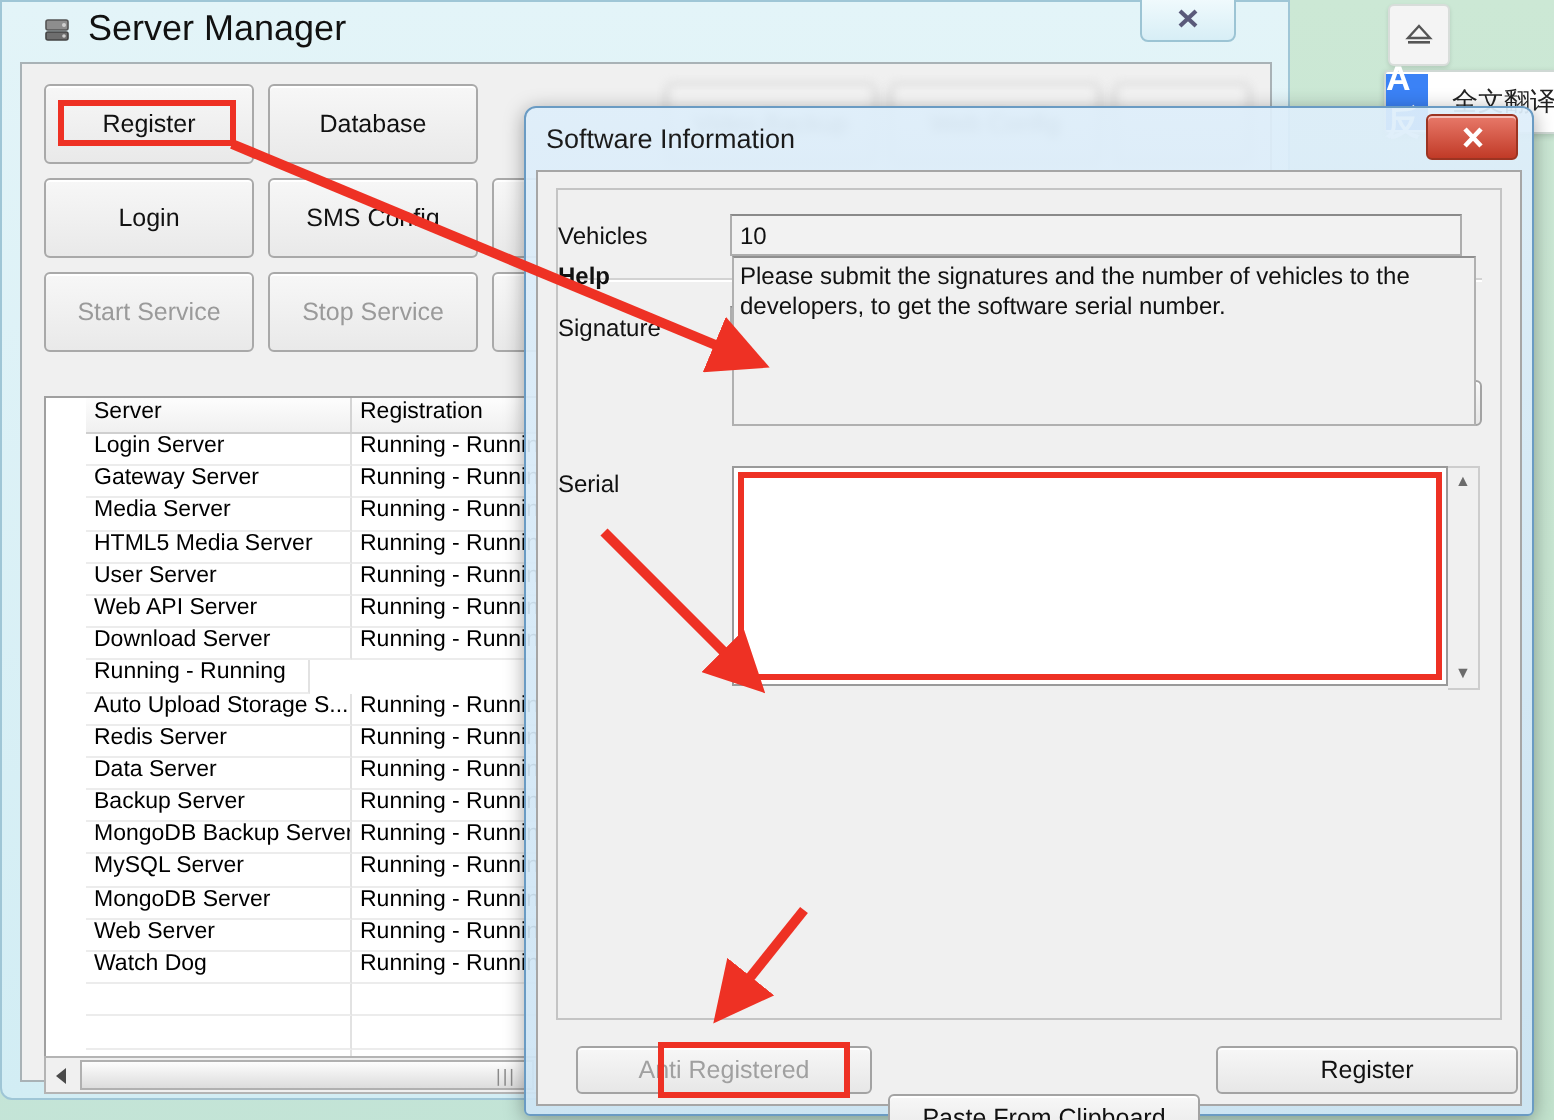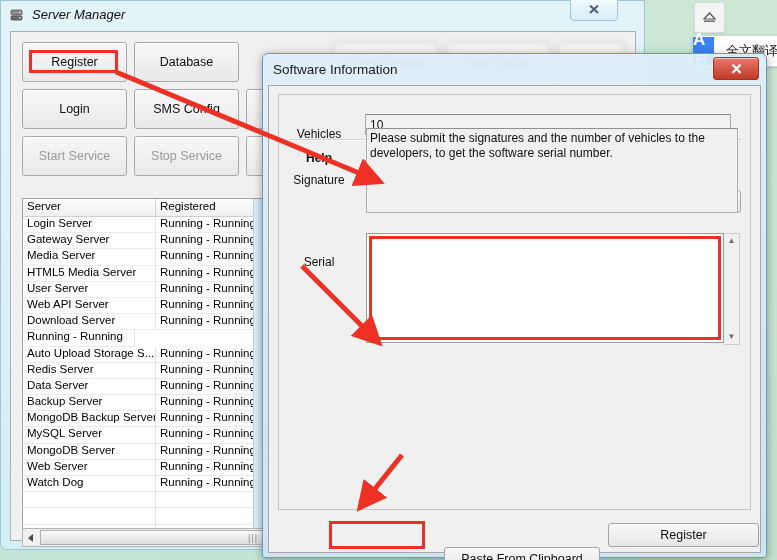--- a/index.html
+++ b/index.html
@@ -23,43 +23,43 @@
   #translate-bar .tb-label{padding-left:12px;font-size:13px;color:#222;white-space:nowrap;}
   #eject-btn{position:absolute;left:694px;top:2px;width:29px;height:29px;
     background:#f4f4f4;border:1px solid #d8ddda;border-radius:3px;
     display:flex;align-items:center;justify-content:center;
     box-shadow:0 1px 2px rgba(0,0,0,.12);}
 
   
   #main-window{position:absolute;left:0px;top:0px;width:643px;height:548px;
     background:linear-gradient(180deg,#e3f4f8,#d2edf4);
     border:1px solid #9fc6d6;border-radius:0 0 6px 6px;}
-  #main-titlebar{height:26px;display:flex;align-items:center;padding-left:8px;
-    font-size:13px;color:#111;font-style:italic;}
+  #main-titlebar{height:26px;display:flex;align-items:center;padding-left:20px;
+    font-size:18px;color:#111;}
   #main-title-icon{width:17px;height:17px;margin-right:6px;flex:0 0 auto;}
   #main-close{position:absolute;right:26px;top:-4px;width:46px;height:22px;
     background:linear-gradient(180deg,#f2fbfd,#d7eef6);
     border:1px solid #9cc4d4;border-radius:0 0 4px 4px;
     display:flex;align-items:center;justify-content:center;}
   #main-client{position:absolute;left:9px;top:30px;width:624px;height:508px;
     background:#f0f0f0;border:1px solid #a9b2b6;}
 
   
   .btn-grid{position:absolute;left:11px;top:10px;}
   .winbtn{position:absolute;width:103px;height:38px;
     background:linear-gradient(180deg,#f7f7f7,#e9e9e9);
     border:1px solid #a9a9a9;border-radius:3px;
     font-size:12.5px;color:#111;display:flex;align-items:center;justify-content:center;
     box-shadow:inset 0 1px 0 #fff;}
   .winbtn.disabled{color:#9a9a9a;}
   .redbox{position:absolute;border:3px solid #ee3124;box-sizing:border-box;}
 
   
   #listwrap{position:absolute;left:11px;top:166px;width:245px;height:330px;
-    background:#fff;border:1px solid #a0a0a0;overflow:hidden;}
+    background:#fff;border:1px solid #a0a0a0;overflow:hidden;padding-left:20px;}
   #lv-head{display:flex;height:17px;background:linear-gradient(180deg,#fdfdfd,#f0f0f0);
     border-bottom:1px solid #cfcfcf;font-size:11.5px;}
   #lv-head div{padding:1px 0 0 4px;border-right:1px solid #d4d4d4;box-sizing:border-box;}
   .col-a{width:133px;}
   .col-b{width:112px;}
   .lv-row{display:flex;height:16.2px;font-size:11.5px;}
   .lv-row div{padding:0px 0 0 4px;border-right:1px solid #e2e2e2;
     border-bottom:1px solid #ececec;box-sizing:border-box;white-space:nowrap;overflow:hidden;}
   #listwrap .vsb{position:absolute;right:0;top:0;width:14px;height:100%;
     background:linear-gradient(90deg,#dff0f7,#bfdfee);border-left:1px solid #b9d4e0;}
@@ -89,21 +89,21 @@
     background:linear-gradient(180deg,#e8796a,#c13a27);
     border:1px solid #9c3422;border-radius:3px;color:#fff;font-weight:bold;
     display:flex;align-items:center;justify-content:center;font-size:12px;
     box-shadow:inset 0 1px 0 rgba(255,255,255,.55);}
   #dlg-body{position:absolute;left:5px;top:31px;width:491px;height:466px;
     background:#f0f0f0;border:1px solid #a6a6a6;}
   #dlg-inner{position:absolute;left:9px;top:8px;width:471px;height:414px;
     background:#f0f0f0;border:1px solid #c4c4c4;}
 
   .frow{position:absolute;display:flex;align-items:center;}
-  .flabel{font-size:12px;color:#111;text-align:center;margin-top:20px;}
+  .flabel{font-size:12px;color:#111;text-align:left;}
   .ftext{background:#f2f2f2;border:1px solid #adadad;border-top-color:#8a8a8a;
     font-size:12px;color:#111;padding:2px 4px;box-sizing:border-box;
     font-family:"Liberation Sans","DejaVu Sans",sans-serif;}
   .hr{position:absolute;height:1px;background:#d2d2d2;border-bottom:1px solid #fff;}
   .dlgbtn{background:linear-gradient(180deg,#f7f7f7,#e7e7e7);
     border:1px solid #a3a3a3;border-radius:3px;font-size:12.5px;color:#111;
     display:flex;align-items:center;justify-content:center;
     box-shadow:inset 0 1px 0 #fff;box-sizing:border-box;}
   .dlgbtn.disabled{color:#a0a0a0;}
   #helpbox{position:absolute;left:87px;top:33px;width:372px;height:85px;
@@ -174,21 +174,21 @@
       <div class="winbtn disabled" style="left:0px;top:94px;">Start Service</div>
       <div class="winbtn disabled" style="left:112px;top:94px;">Stop Service</div>
       <div class="winbtn disabled" style="left:224px;top:94px;">Service</div>
     </div>
 
     <div class="redbox" style="left:18px;top:18px;width:89px;height:23px;"></div>
 
     <div id="listwrap">
       <div id="lv-head">
         <div class="col-a">Server</div>
-        <div class="col-b">Registered</div>
+        <div class="col-b">Registration</div>
       </div>
       <div id="lv-body">
           <div class="lv-row">
             <div class="col-a">Login Server</div>
             <div class="col-b">Running - Running</div>
           </div>
           <div class="lv-row">
             <div class="col-a">Gateway Server</div>
             <div class="col-b">Running - Running</div>
           </div>
@@ -314,20 +314,21 @@
 
       <span class="flabel" style="position:absolute;left:0px;top:140px;width:80px;">Serial</span>
       <div id="serialbox"></div>
       <div id="serial-sb">
         <span class="sb-arrow">▲</span>
         <span class="sb-arrow">▼</span>
       </div>
       <div class="redbox" style="left:90px;top:141px;width:352px;height:104px;"></div>
 
       <div id="btnbar">
+        <div class="dlgbtn disabled" style="position:absolute;left:0px;top:0px;width:148px;height:24px;">Anti Registered</div>
         <div class="dlgbtn" style="position:absolute;left:156px;top:0px;width:156px;height:24px;margin-top:24px;">Paste From Clipboard</div>
         <div class="dlgbtn" style="position:absolute;left:320px;top:0px;width:151px;height:24px;">Register</div>
         <div class="redbox" style="left:41px;top:-2px;width:96px;height:28px;"></div>
       </div>
 
     </div>
   </div>
 </div>
 
 <svg class="anno">

